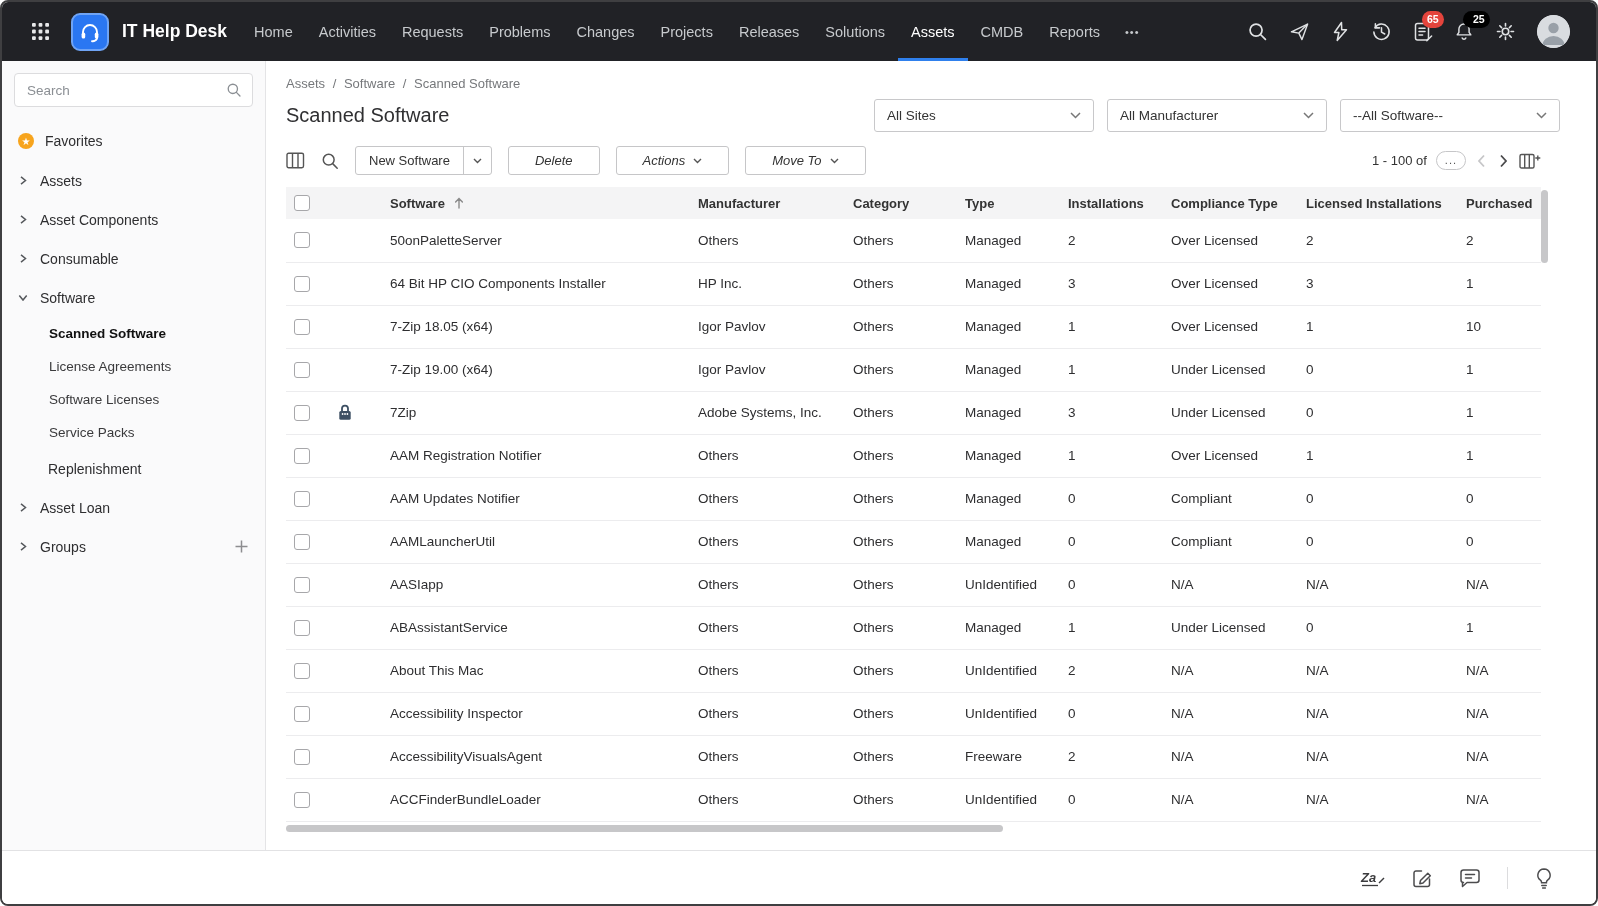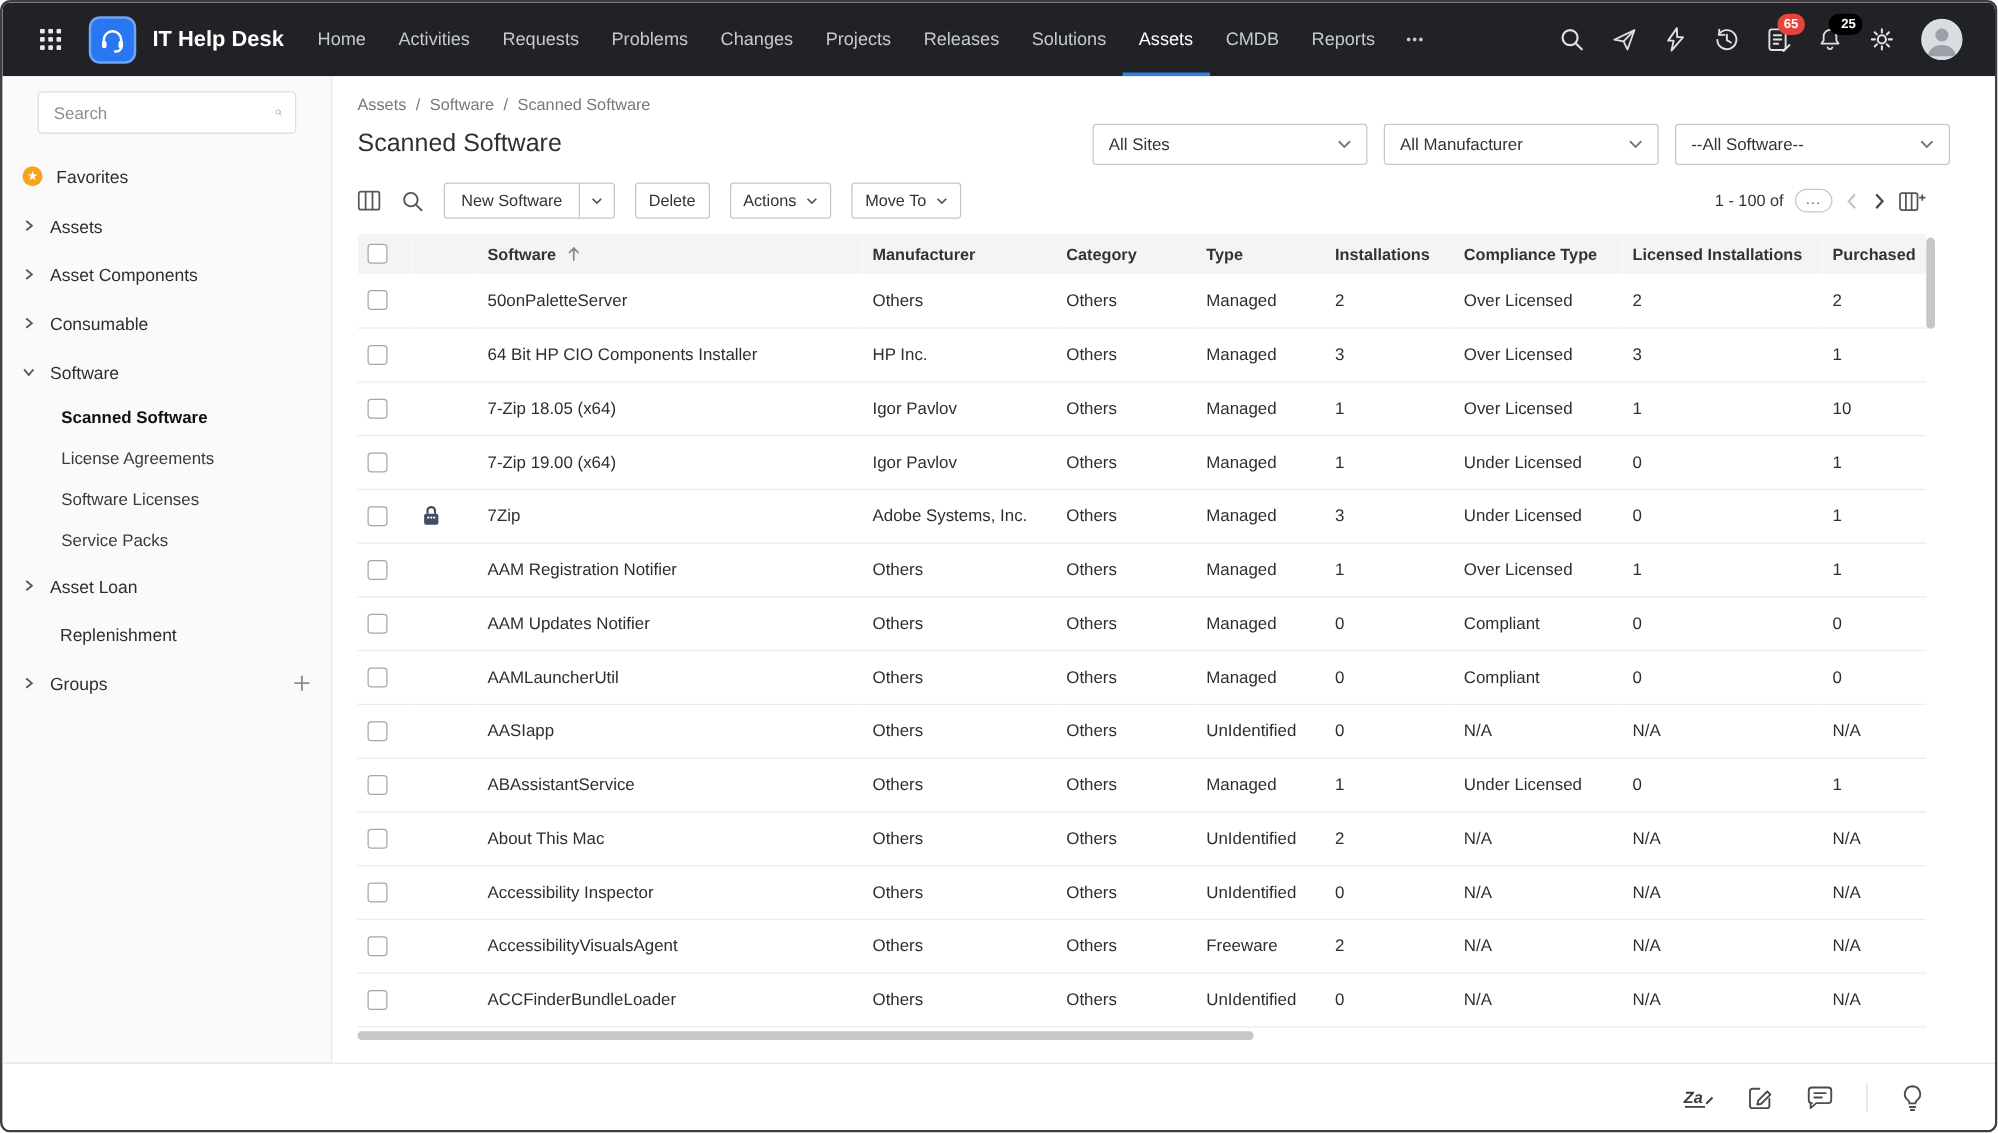--- a/index.html
+++ b/index.html
@@ -26,21 +26,21 @@
            font-size: 10.5px; line-height: 1; padding: 3px 5px; font-weight: bold; }
   .badge.blue { background: #000000; padding-left: 10px; }
   .avatar { width: 33px; height: 33px; border-radius: 50%; overflow: hidden; background: #d9dce0; cursor: pointer; }
 
   
   .body-row { flex: 1; display: flex; min-height: 0; }
 
   
   .sidebar { width: 264px; background: #fafafb; border-right: 1px solid #e4e4e6; padding-top: 12px;
              flex-shrink: 0; overflow: hidden; }
-  .search-box { margin: 0 28px 14px; background: #fff; border: 1px solid #dcdcde; border-radius: 4px;
+  .search-box { margin: 0 12px 14px; background: #fff; border: 1px solid #dcdcde; border-radius: 4px;
                 height: 34px; display: flex; align-items: center; padding: 0 10px 0 12px; }
   .search-box input { border: none; outline: none; flex: 1; font-size: 13.5px; font-family: inherit;
                       color: #333; background: transparent; }
   .search-box input::placeholder { color: #8b8f94; }
   .fav-row { display: flex; align-items: center; gap: 11px; padding: 0 16px; height: 40px;
              font-size: 14px; color: #2e2e30; cursor: pointer; }
   .fav-icon { width: 16px; height: 16px; border-radius: 50%; background: #f7a41d; color: #fff; font-size: 10px;
               display: flex; align-items: center; justify-content: center; flex-shrink: 0; }
   .t-item { display: flex; align-items: center; gap: 11px; padding: 0 16px; height: 39px;
             font-size: 14px; color: #2e2e30; cursor: pointer; }
@@ -63,21 +63,21 @@
   .select { width: 220px; height: 33px; border: 1px solid #c8c8ca; border-radius: 3px; display: flex;
             align-items: center; padding: 0 12px; font-size: 13.5px; color: #333; background: #fff; cursor: pointer; }
   .select .sel-caret { margin-left: auto; display: flex; }
 
   .toolbar { display: flex; align-items: center; margin-top: 14px; gap: 16px; margin-right: 19px; }
   .tool-icon { color: #555; display: flex; cursor: pointer; }
   .btn { height: 29px; border: 1px solid #c6c6c8; border-radius: 3px; background: #fff; display: flex;
          align-items: center; font-size: 13px; color: #333; cursor: pointer; }
   .btn .lbl { padding: 0 13px; }
   .btn .caret-seg { border-left: 1px solid #c6c6c8; padding: 0 9px; height: 100%; display: flex; align-items: center; }
-  .btn.simple { padding: 0 10px; }
+  .btn.simple { padding: 0 26px; font-style: italic; }
   .inline-caret { margin-left: 8px; display: flex; }
   .pagination { margin-left: auto; display: flex; align-items: center; gap: 9px; font-size: 13px; color: #333; }
   .count-pill { border: 1px solid #c6c6c8; border-radius: 10px; padding: 2px 8px; font-size: 11px; color: #555;
                 letter-spacing: 1px; cursor: pointer; line-height: 1.1; }
   .pg-chev { display: flex; padding: 2px; color: #4a4a4c; cursor: pointer; }
   .pg-chev.disabled { color: #c6c6c8; cursor: default; }
 
   
   .table-wrap { margin-top: 12px; margin-right: 19px; }
   table { width: 100%; border-collapse: collapse; table-layout: fixed; }
@@ -93,21 +93,21 @@
   .sort-icon { margin-left: 9px; display: inline-flex; vertical-align: -1px; }
   .c-flag { text-align: left; }
   td.c-software { cursor: pointer; }
 
   .hscroll { height: 7px; width: 717px; background: #c7c7c9; border-radius: 4px; margin-top: 3px; cursor: pointer; }
   .vscroll { position: absolute; top: 129px; right: 48px; width: 7px; height: 73px; background: #c7c7c9;
              border-radius: 4px; cursor: pointer; }
 
   
   .bottombar { height: 54px; border-top: 1px solid #e2e2e4; display: flex; align-items: center;
-               justify-content: flex-end; gap: 26px; padding-right: 56px; flex-shrink: 0; background: #fff; }
+               justify-content: flex-end; gap: 26px; padding-right: 42px; flex-shrink: 0; background: #fff; }
   .bottombar .icon-btn { color: #4c4c4e; }
   .vdiv { width: 1px; height: 22px; background: #dcdcde; }
 </style>
 </head>
 <body>
 
 <div class="frame">
 
   <header class="topbar">
     <span class="waffle">
@@ -249,30 +249,30 @@
               <svg width="10" height="11" viewBox="0 0 10 11" fill="none" stroke="#55585c" stroke-width="1.5">
                 <path d="M3 1.8 L7.5 5.5 L3 9.2"></path>
               </svg>
             </span>
           <span>Software</span>
         </div>
         <div class="t-child active">Scanned Software</div>
         <div class="t-child">License Agreements</div>
         <div class="t-child">Software Licenses</div>
         <div class="t-child">Service Packs</div>
+        <div class="t-item t-plain">
+          <span>Replenishment</span>
+        </div>
         <div class="t-item">
           <span class="chev">
               <svg width="10" height="11" viewBox="0 0 10 11" fill="none" stroke="#55585c" stroke-width="1.5">
                 <path d="M3 1.8 L7.5 5.5 L3 9.2"></path>
               </svg>
             </span>
           <span>Asset Loan</span>
-        </div>
-        <div class="t-item t-plain">
-          <span>Replenishment</span>
         </div>
         <div class="t-item">
           <span class="chev">
               <svg width="10" height="11" viewBox="0 0 10 11" fill="none" stroke="#55585c" stroke-width="1.5">
                 <path d="M3 1.8 L7.5 5.5 L3 9.2"></path>
               </svg>
             </span>
           <span>Groups</span>
           <span class="plus">
             <svg width="15" height="15" viewBox="0 0 15 15" fill="none" stroke="#8d8d90" stroke-width="1.5">

